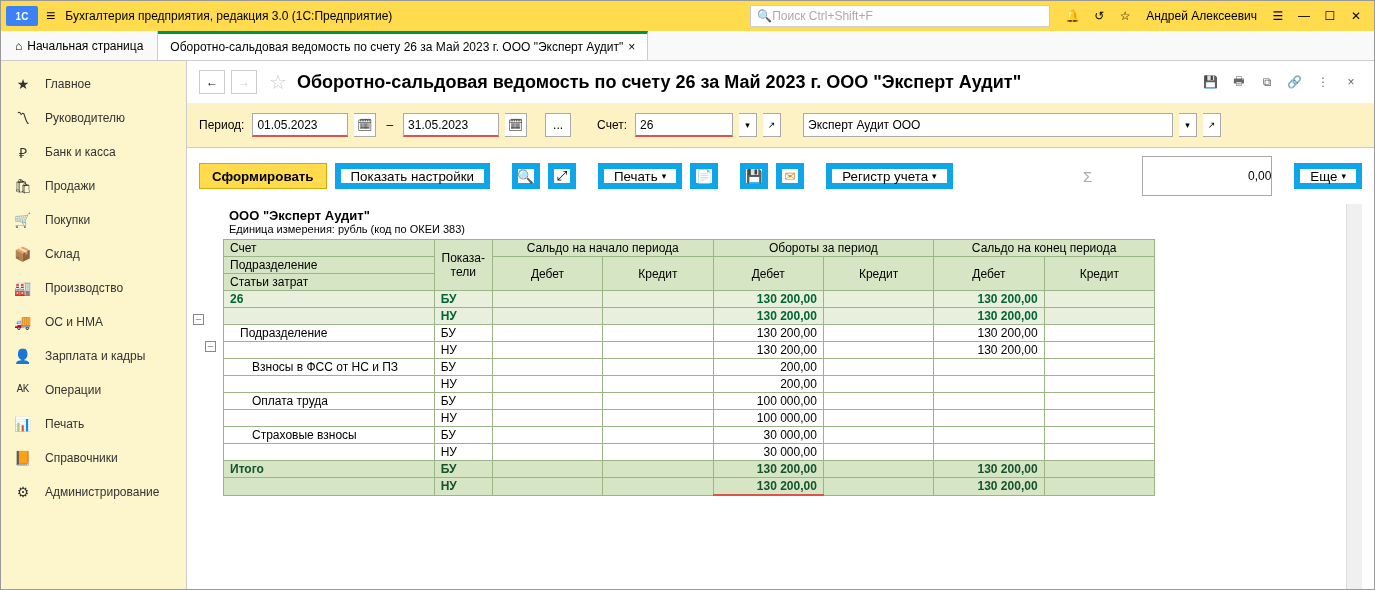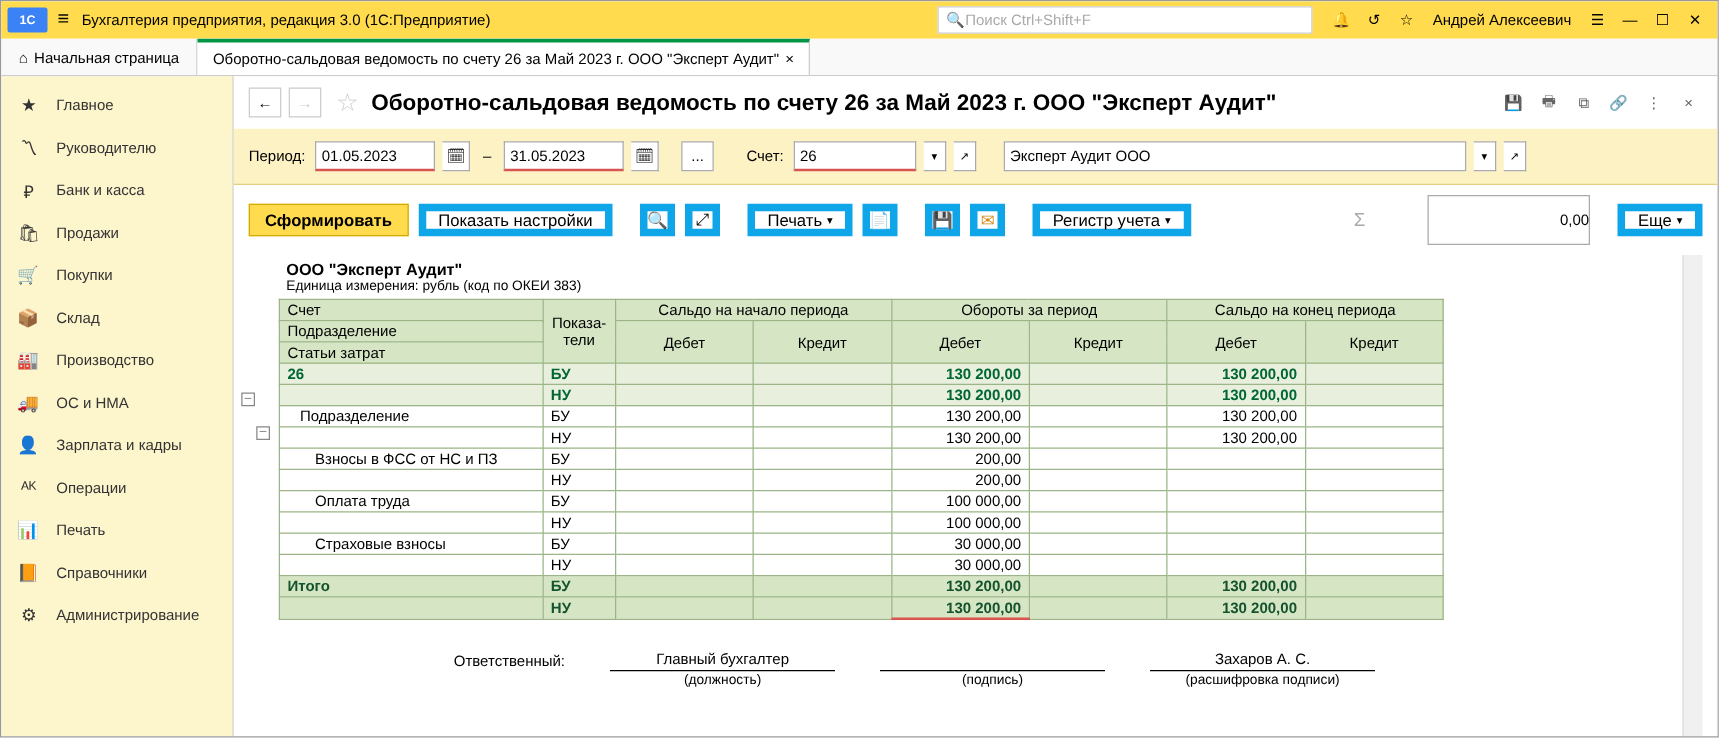--- a/index.html
+++ b/index.html
@@ -394,33 +394,18 @@
                 <td class="cell-num"></td>
                 <td class="cell-num"></td>
                 <td class="cell-num underline-red">130 200,00</td>
                 <td class="cell-num"></td>
                 <td class="cell-num">130 200,00</td>
                 <td class="cell-num"></td>
               </tr>
             </tbody>
         </table>
 
-        <div class="signatures">
-          <div class="sig-label">Ответственный:</div>
-          <div class="sig-block">
-            <div class="sig-value">Главный бухгалтер</div>
-            <div class="sig-line">(должность)</div>
-          </div>
-          <div class="sig-block">
-            <div class="sig-value">&nbsp;</div>
-            <div class="sig-line">(подпись)</div>
-          </div>
-          <div class="sig-block">
-            <div class="sig-value">Захаров А. С.</div>
-            <div class="sig-line">(расшифровка подписи)</div>
-          </div>
-        </div>
       </div>
       <div class="scrollbar-v"></div>
     </div>
 
   </div>
 </div>
 
 </body></html>

